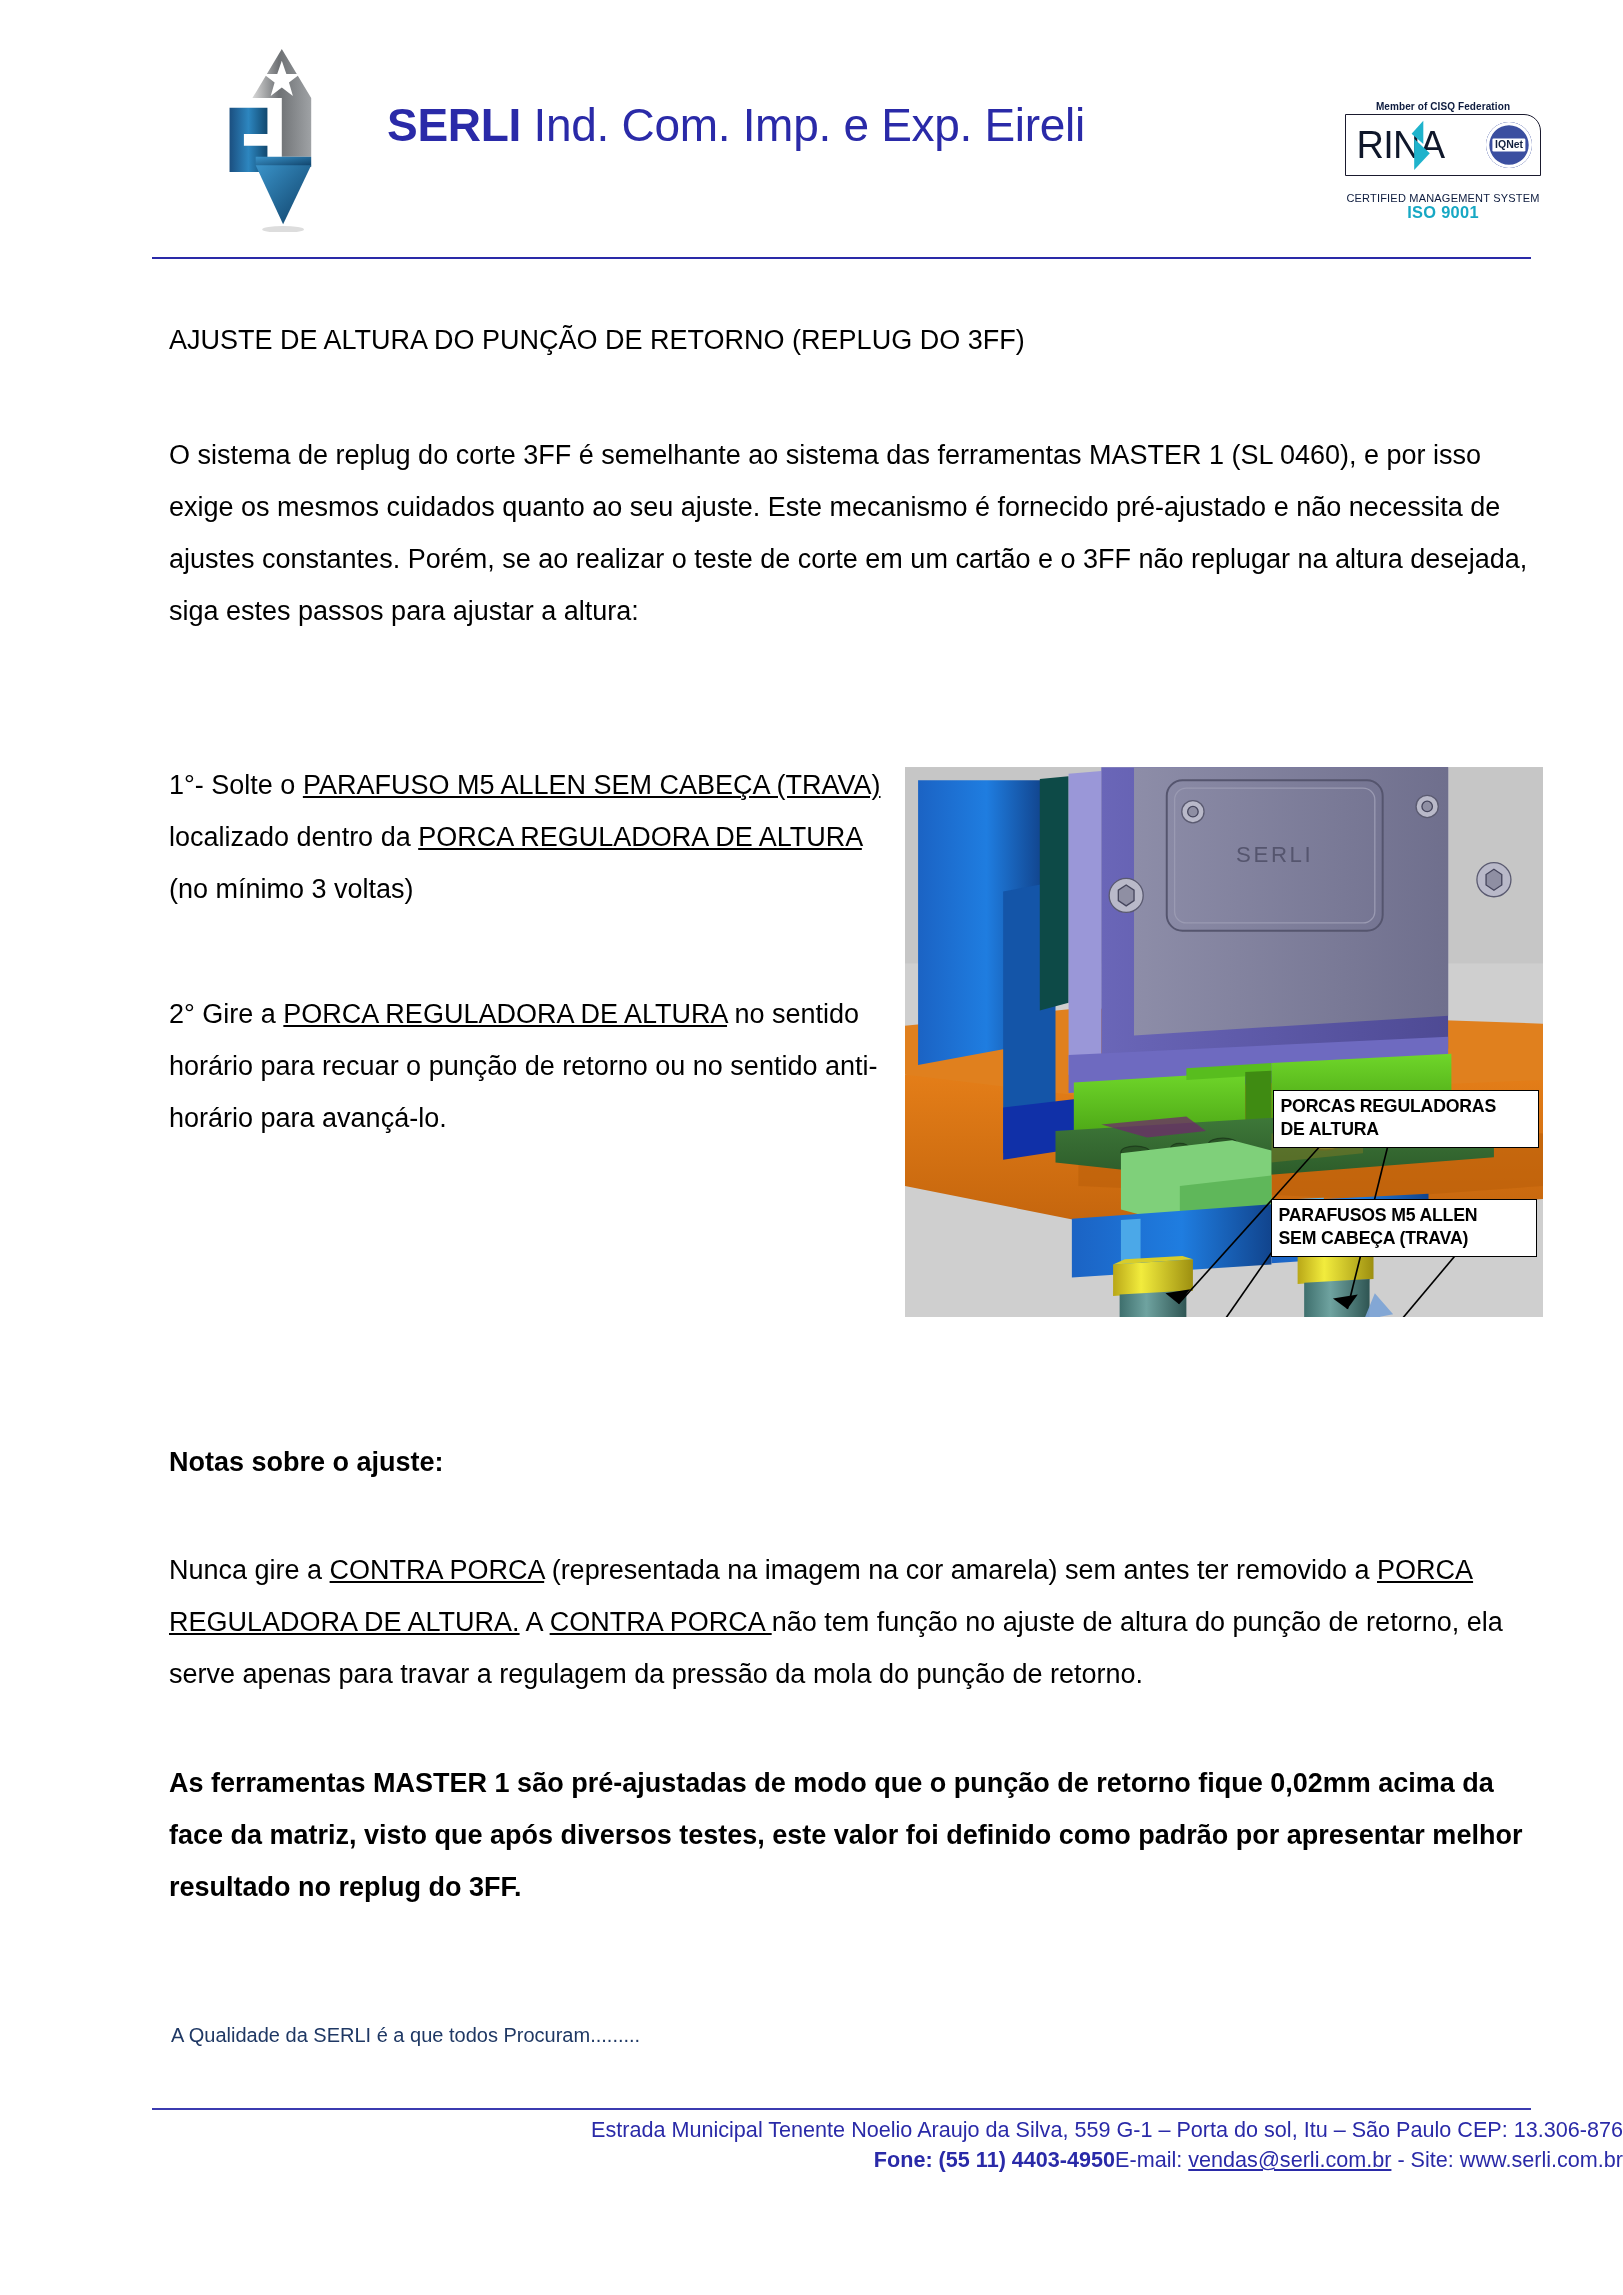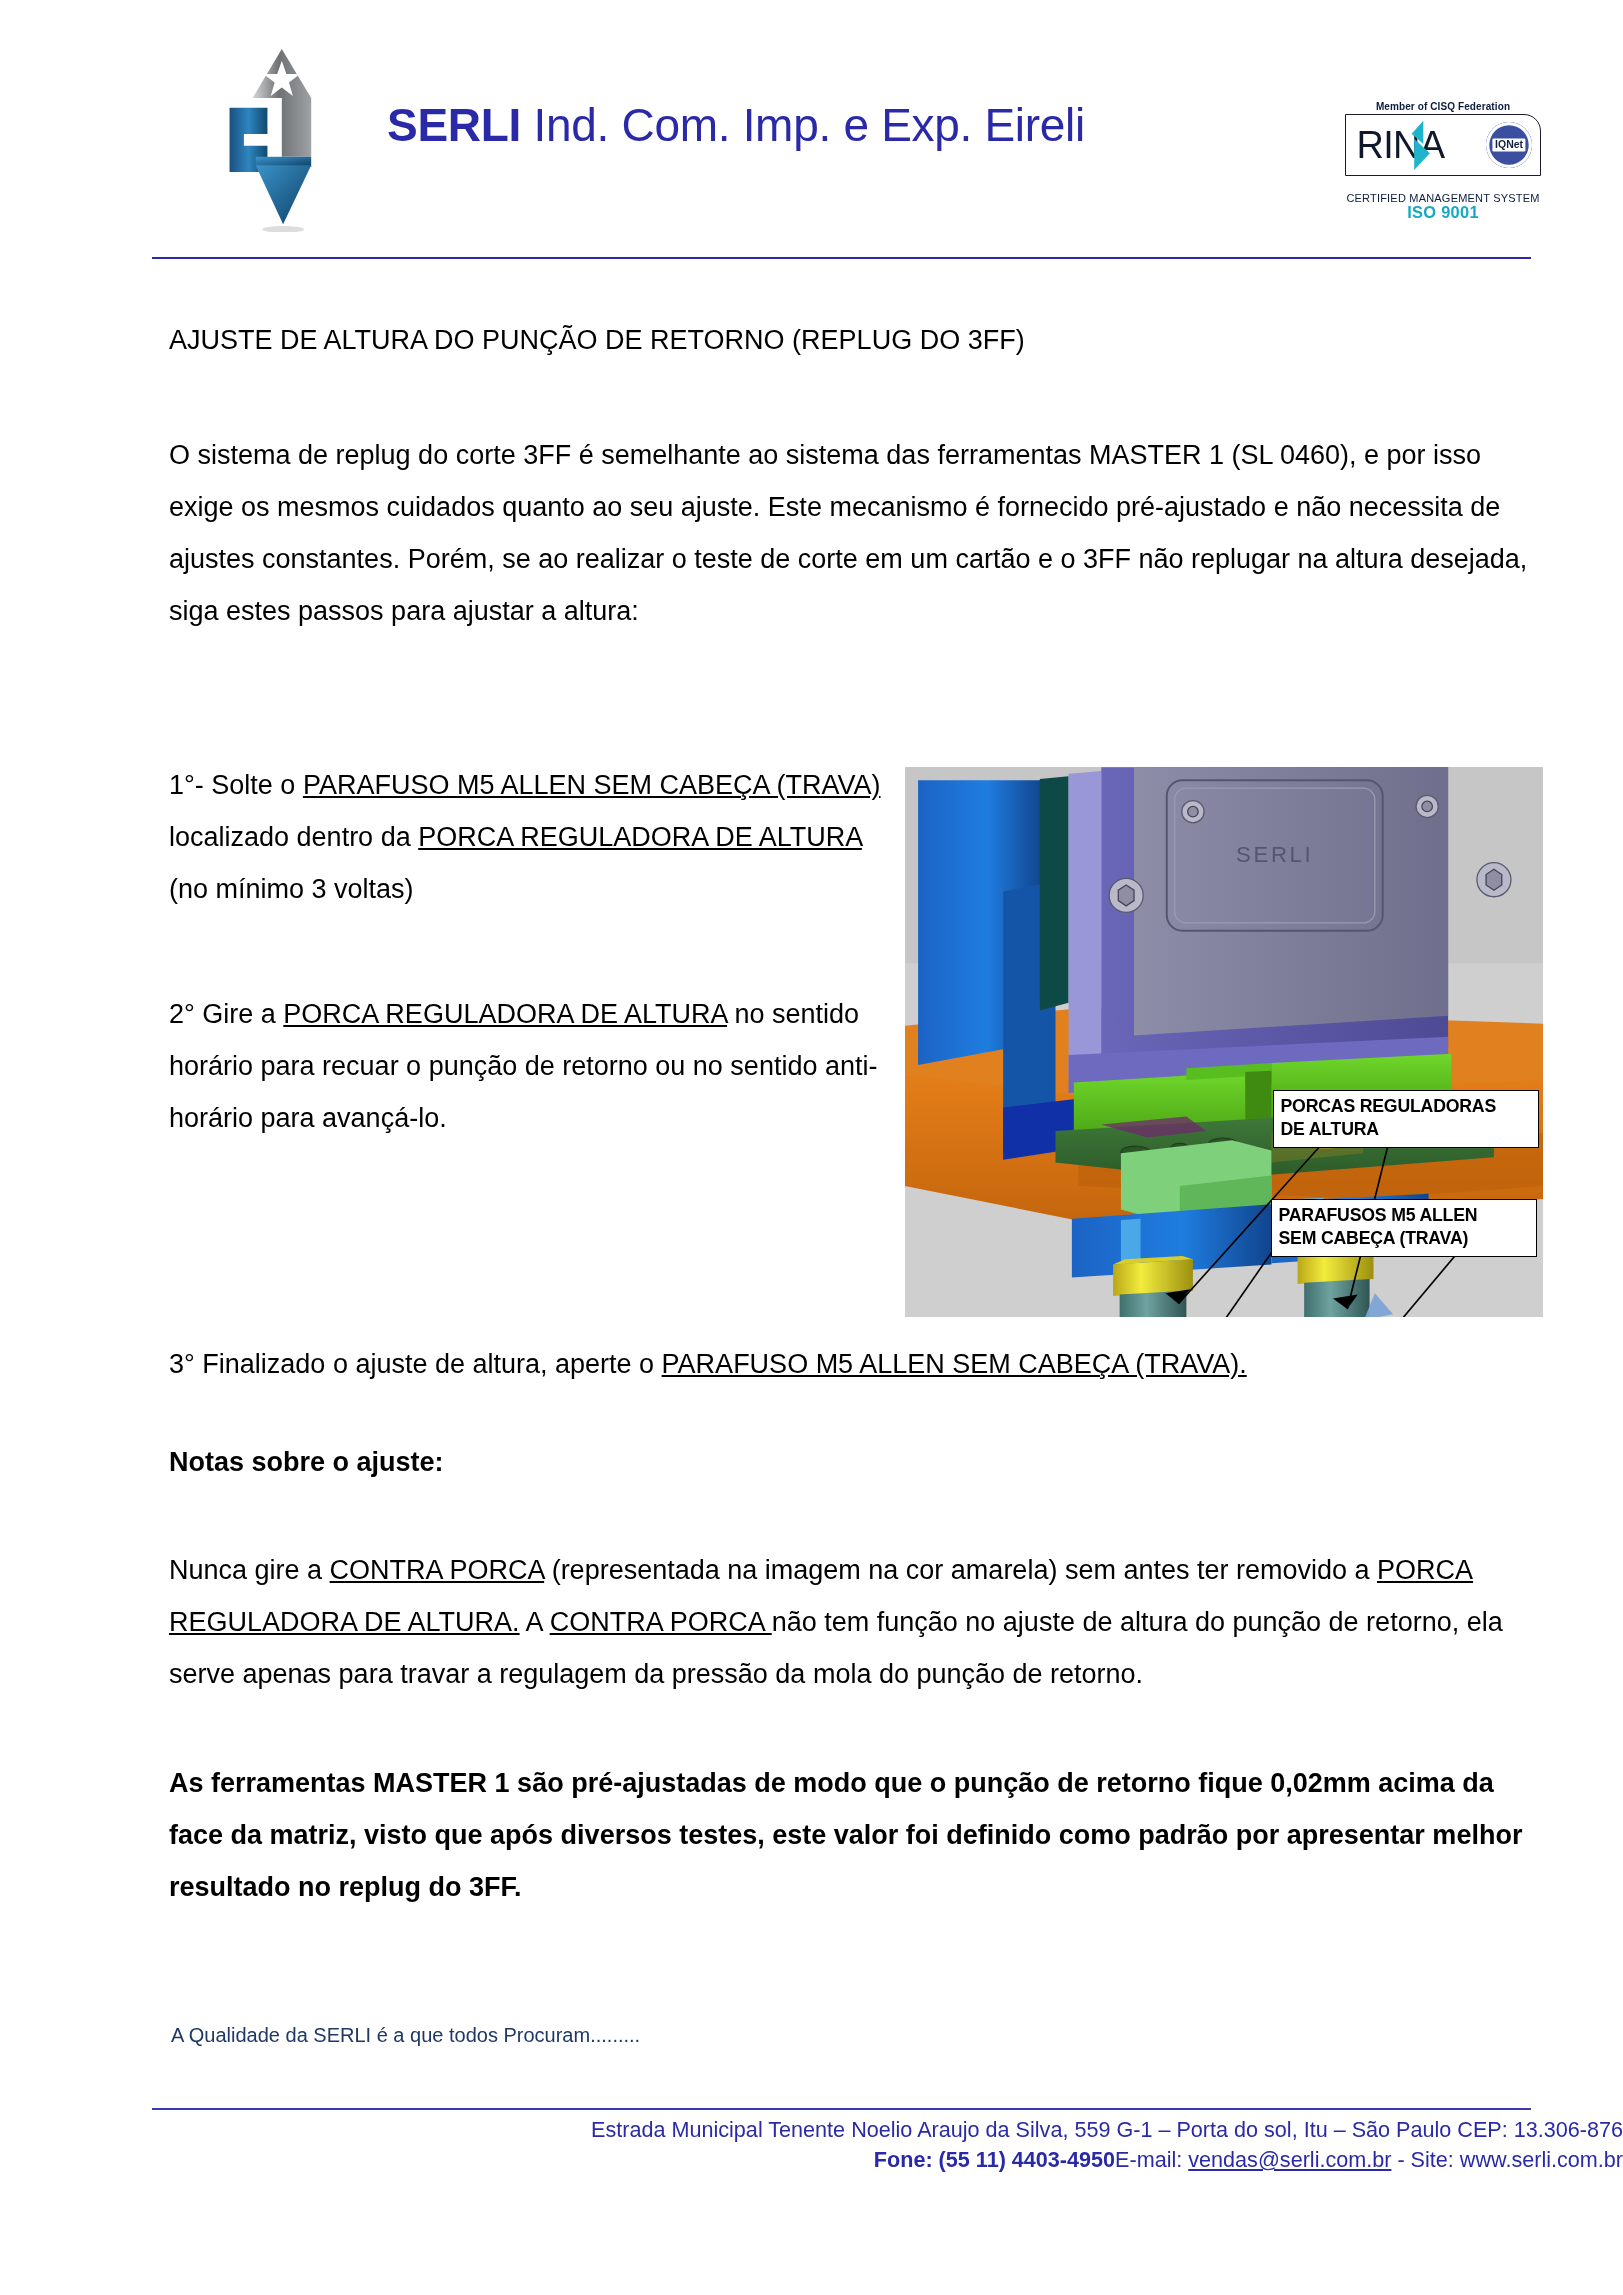--- a/index.html
+++ b/index.html
@@ -253,23 +253,20 @@
   <div class="para" id="intro-para">O sistema de replug do corte 3FF é semelhante ao sistema das ferramentas MASTER 1 (SL 0460), e por isso exige os mesmos cuidados quanto ao seu ajuste. Este mecanismo é fornecido pré-ajustado e não necessita de ajustes constantes. Porém, se ao realizar o teste de corte em um cartão e o 3FF não replugar na altura desejada, siga estes passos para ajustar a altura:</div>
 
   <div class="para" id="step1">
     <span>1°- Solte o </span><u>PARAFUSO M5 ALLEN SEM CABEÇA (TRAVA)</u><span> localizado dentro da </span><u>PORCA REGULADORA DE ALTURA</u><span> (no mínimo 3 voltas)</span>
   </div>
 
   <div class="para" id="step2">
     <span>2° Gire a </span><u>PORCA REGULADORA DE ALTURA</u><span> no sentido horário para recuar o punção de retorno ou no sentido anti-horário para avançá-lo.</span>
   </div>
 
-  <div class="para" id="step3">
-    <span>3° Finalizado o ajuste de altura, aperte o </span><u>PARAFUSO M5 ALLEN SEM CABEÇA (TRAVA).</u>
-  </div>
 
   <div class="para" id="notes-heading">Notas sobre o ajuste:</div>
 
   <div class="para" id="notes-para">
     <span>Nunca gire a </span><u>CONTRA PORCA</u><span> (representada na imagem na cor amarela) sem antes ter removido a </span><u>PORCA REGULADORA DE ALTURA.</u><span> A </span><u>CONTRA PORCA </u><span>não tem função no ajuste de altura do punção de retorno, ela serve apenas para travar a regulagem da pressão da mola do punção de retorno.</span>
   </div>
 
   <div class="para" id="master-para">As ferramentas MASTER 1 são pré-ajustadas de modo que o punção de retorno fique 0,02mm acima da face da matriz, visto que após diversos testes, este valor foi definido como padrão por apresentar melhor resultado no replug do 3FF.</div>
 
   <div class="illus">

